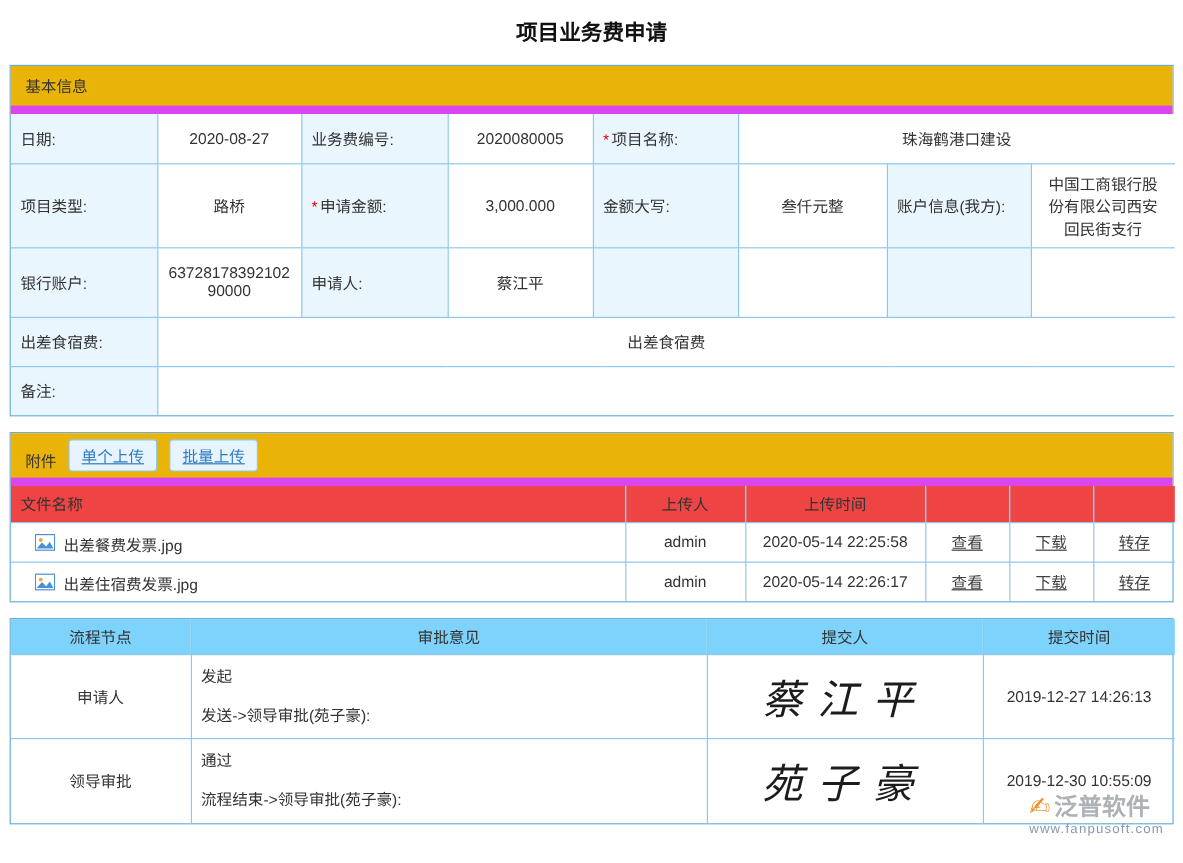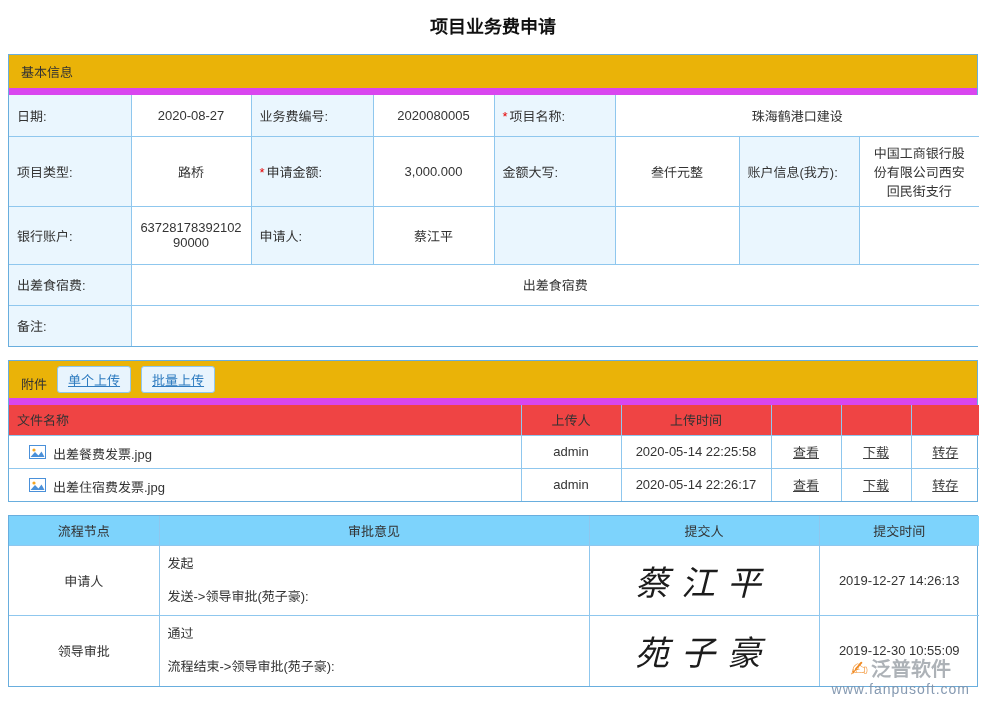--- a/index.html
+++ b/index.html
@@ -38,24 +38,24 @@
   .link { color:#404040; text-decoration:underline; cursor:pointer; }
 
   .appr-head th { height:29px; background:#7dd3fc; text-align:center; }
   .appr-row td { height:70px; }
   .opinion div { line-height:1.3; }
   .op2 { margin-top:16px; }
   .signature { font-family:"DejaVu Serif","Liberation Serif",serif; font-style:italic; font-size:34px;
                color:#1c1c1c; letter-spacing:12px; white-space:nowrap; }
   .sig-cell { text-align:center; vertical-align:middle; }
 
-  .watermark { position:absolute; right:16px; bottom:8px; text-align:center; line-height:1.15; opacity:.95; }
+  .watermark { position:absolute; right:16px; bottom:8px; line-height:1.15; opacity:.95; }
   .brand-line { font-size:20px; font-weight:bold; color:#a9aeb4; text-shadow:0 1px 0 #fff; }
   .brand-icon { color:#f08519; margin-right:3px; font-size:21px; font-style:normal; }
-  .brand-url { font-size:14px; color:#7f94ad; letter-spacing:1px; }
+  .brand-url { font-size:11px; color:#7f94ad; letter-spacing:1px; }
 </style>
 </head>
 <body>
 
 <div class="page">
 
   <h1 class="title">项目业务费申请</h1>
 
   <section class="panel">
     <div class="panel-header">基本信息</div>

